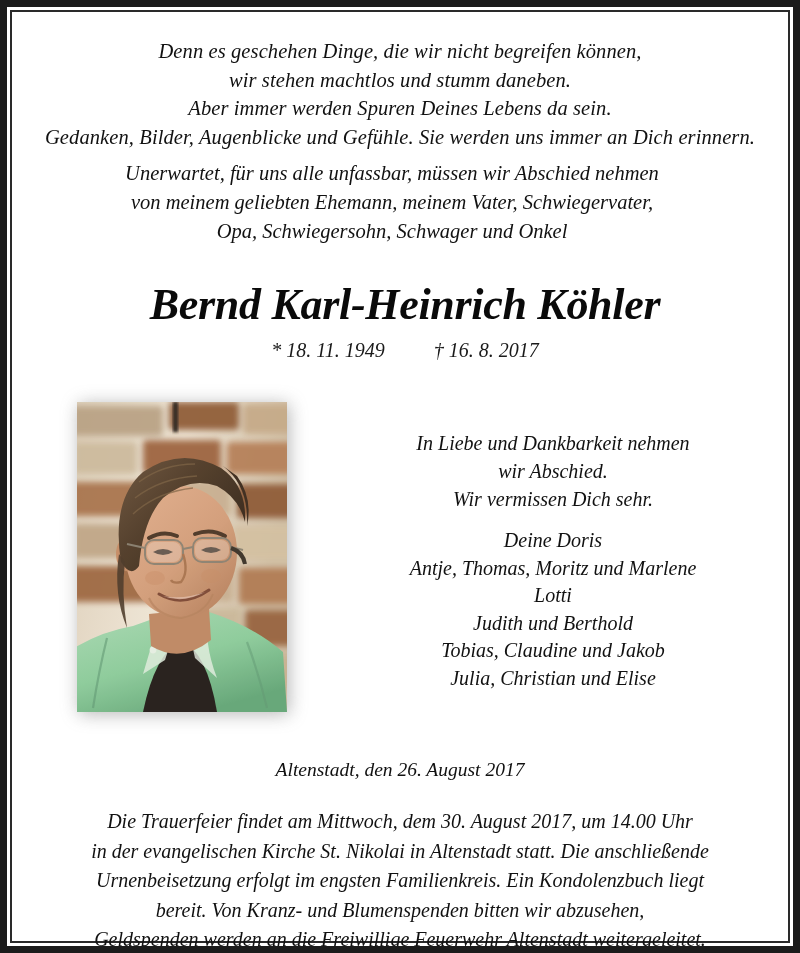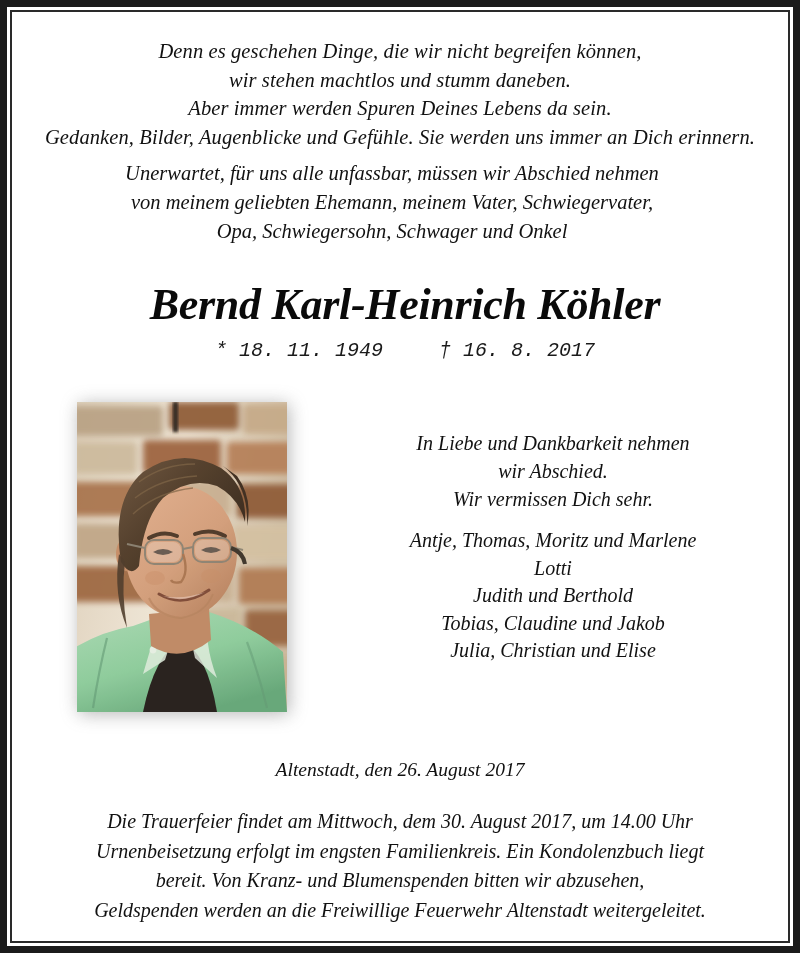--- a/index.html
+++ b/index.html
@@ -83,21 +83,21 @@
     line-height: 52px;
     color: #0a0a0a;
     letter-spacing: -0.3px;
     font-family: "Liberation Serif", "DejaVu Serif", serif;
   }
   #life-dates {
     margin-top: 8px;
     font-style: italic;
     font-size: 20px;
     color: #1a1a1a;
-    font-family: Liberation Mono, monospace;
+    font-family: Liberation Serif, serif;
   }
   #life-dates .birth { margin-right: 44px; }
 
   
   #photo-wrap {
     position: absolute;
     left: 46px;
     top: 371px;
     width: 224px;
     height: 324px;
@@ -308,31 +308,33 @@
       </div>
     </div>
 
     <div id="tribute">
       <div class="thanks">
         <span class="line">In Liebe und Dankbarkeit nehmen</span>
         <span class="line">wir Abschied.</span>
         <span class="line">Wir vermissen Dich sehr.</span>
       </div>
       <div class="survivors">
+        <span class="line">Deine Doris</span>
         <span class="line">Antje, Thomas, Moritz und Marlene</span>
         <span class="line">Lotti</span>
         <span class="line">Judith und Berthold</span>
         <span class="line">Tobias, Claudine und Jakob</span>
         <span class="line">Julia, Christian und Elise</span>
       </div>
     </div>
 
     <div class="place-date">Altenstadt, den 26. August 2017</div>
 
     <div class="service">
       <span class="line">Die Trauerfeier findet am Mittwoch, dem 30. August 2017, um 14.00 Uhr</span>
+      <span class="line">in der evangelischen Kirche St. Nikolai in Altenstadt statt. Die anschließende</span>
       <span class="line">Urnenbeisetzung erfolgt im engsten Familienkreis. Ein Kondolenzbuch liegt</span>
       <span class="line">bereit. Von Kranz- und Blumenspenden bitten wir abzusehen,</span>
       <span class="line">Geldspenden werden an die Freiwillige Feuerwehr Altenstadt weitergeleitet.</span>
     </div>
 
   </div>
 </div>
 
 </body></html>

